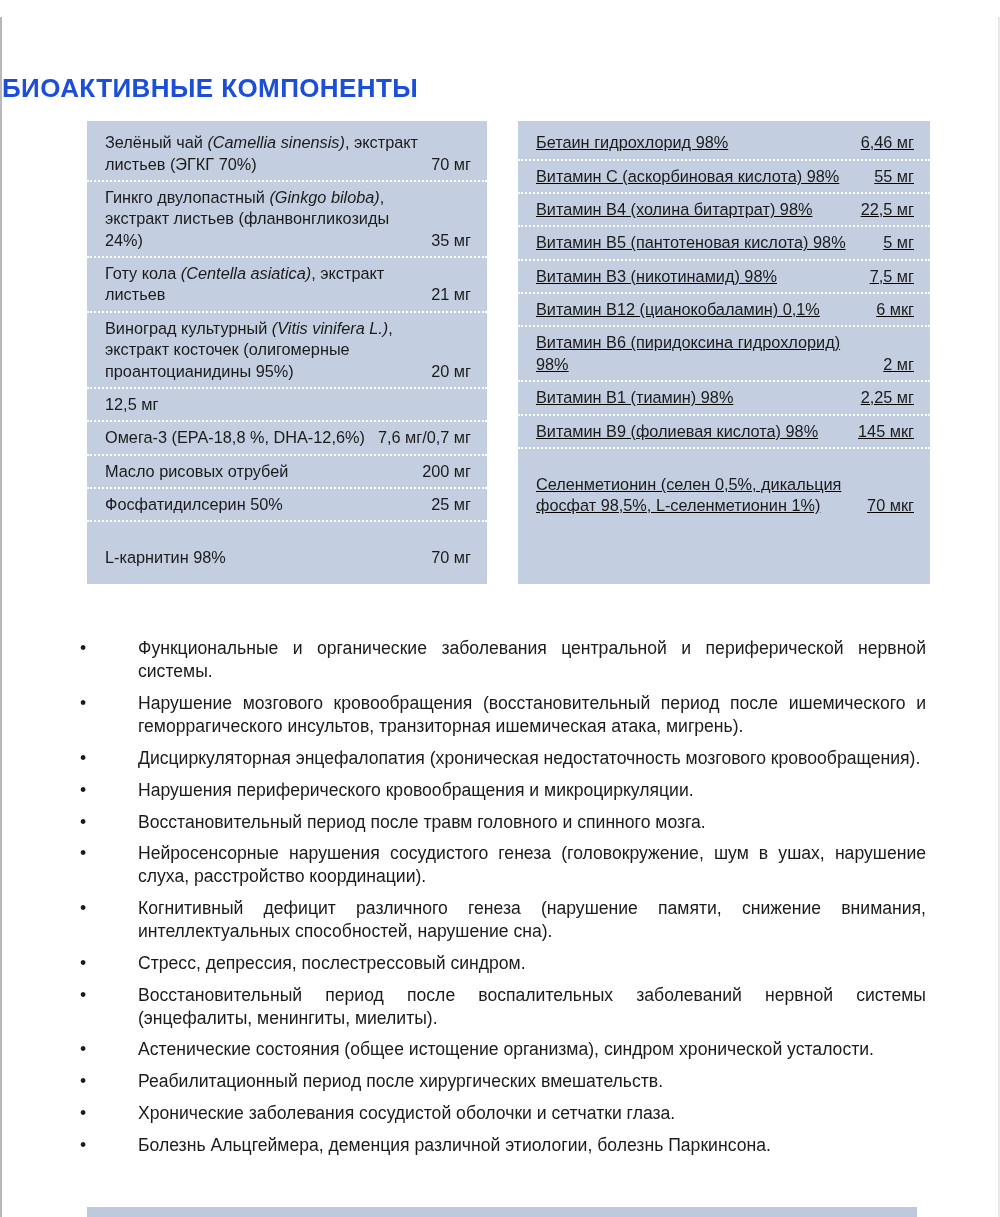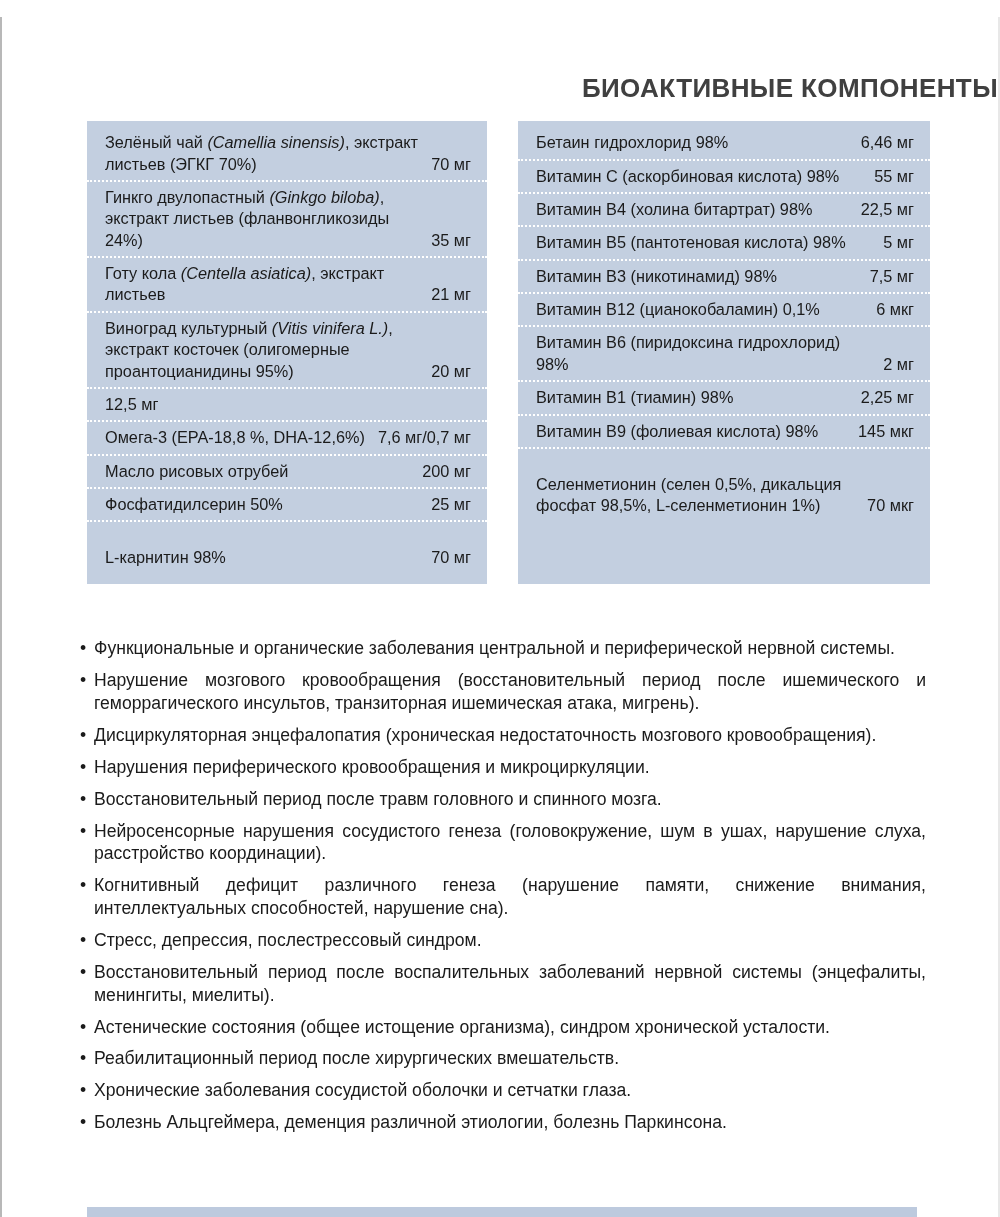--- a/index.html
+++ b/index.html
@@ -19,22 +19,22 @@
     width: 1000px;
     height: 1217px;
     background: #ffffff;
     box-sizing: border-box;
     border-left: 2px solid #b8b8b8;
     border-right: 2px solid #e8e8e8;
   }
 
   
   .section-title {
-    text-align: right;
-    color: #404040;
+    text-align: left;
+    color: #1d4ed8;
     font-weight: bold;
     letter-spacing: 0.4px;
   }
   #bioactive-title {
     font-size: 26px;
     padding-top: 58px;
     line-height: 1;
   }
   #recommendations-title {
     font-size: 26px;
@@ -50,21 +50,21 @@
     width: 970px;
     display: flex;
     gap: 31px;
   }
   .ingredient-box {
     background: #c3cfe0;
     padding: 6px 0 10px 0;
     box-sizing: border-box;
   }
   .ingredient-box.left  { width: 400px; }
-  .ingredient-box.right { width: 412px; }
+  .ingredient-box.right { width: 412px; text-decoration: underline; }
 
   .ing-row {
     display: flex;
     align-items: flex-end;
     justify-content: space-between;
     padding: 5px 16px 5px 18px;
     box-sizing: border-box;
     border-bottom: 2px dotted #ffffff;
     font-size: 16.3px;
     color: #1b1b1b;
@@ -102,20 +102,21 @@
     flex: 0 0 auto;
     width: 14px;
     font-size: 17.6px;
     line-height: 1.30;
     color: #1b1b1b;
   }
   .rec-text {
     flex: 1 1 auto;
     text-align: justify;
     text-justify: inter-word;
+    margin-left: 44px;
   }
 
   
   .footer-bar {
     position: absolute;
     left: 85px;
     top: 1190px;
     width: 830px;
     height: 20px;
     background: #bdcade;

